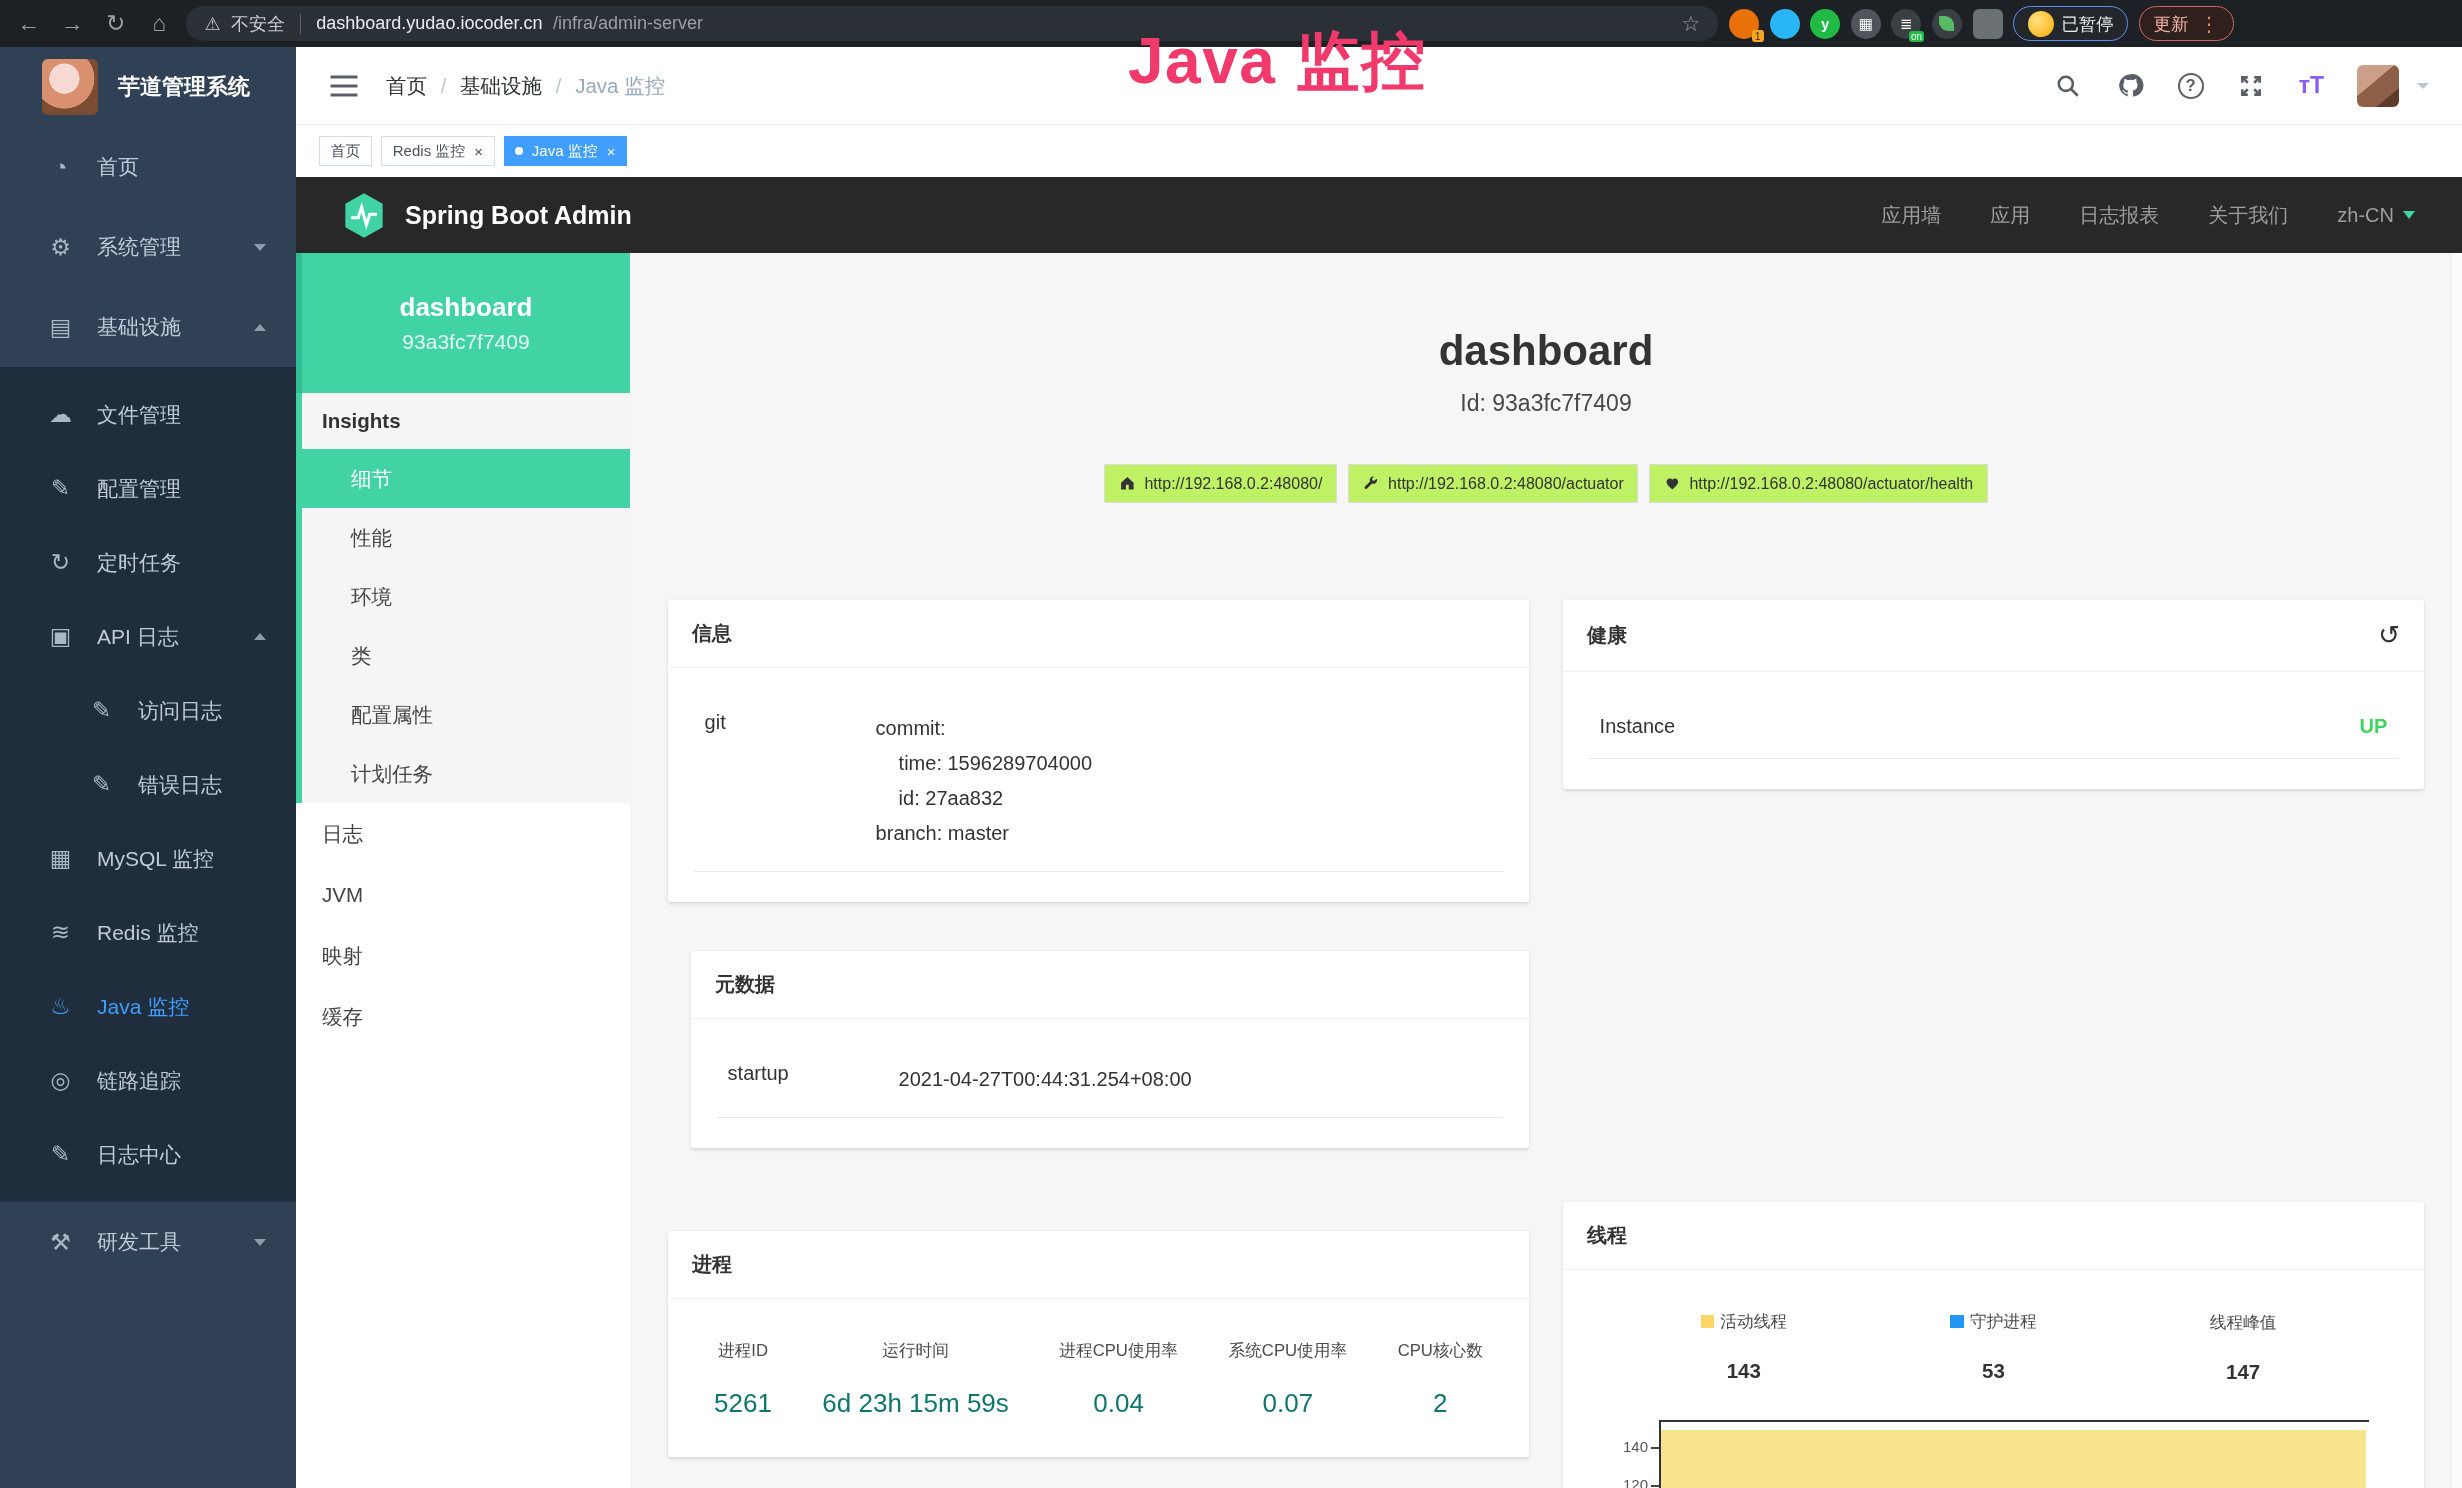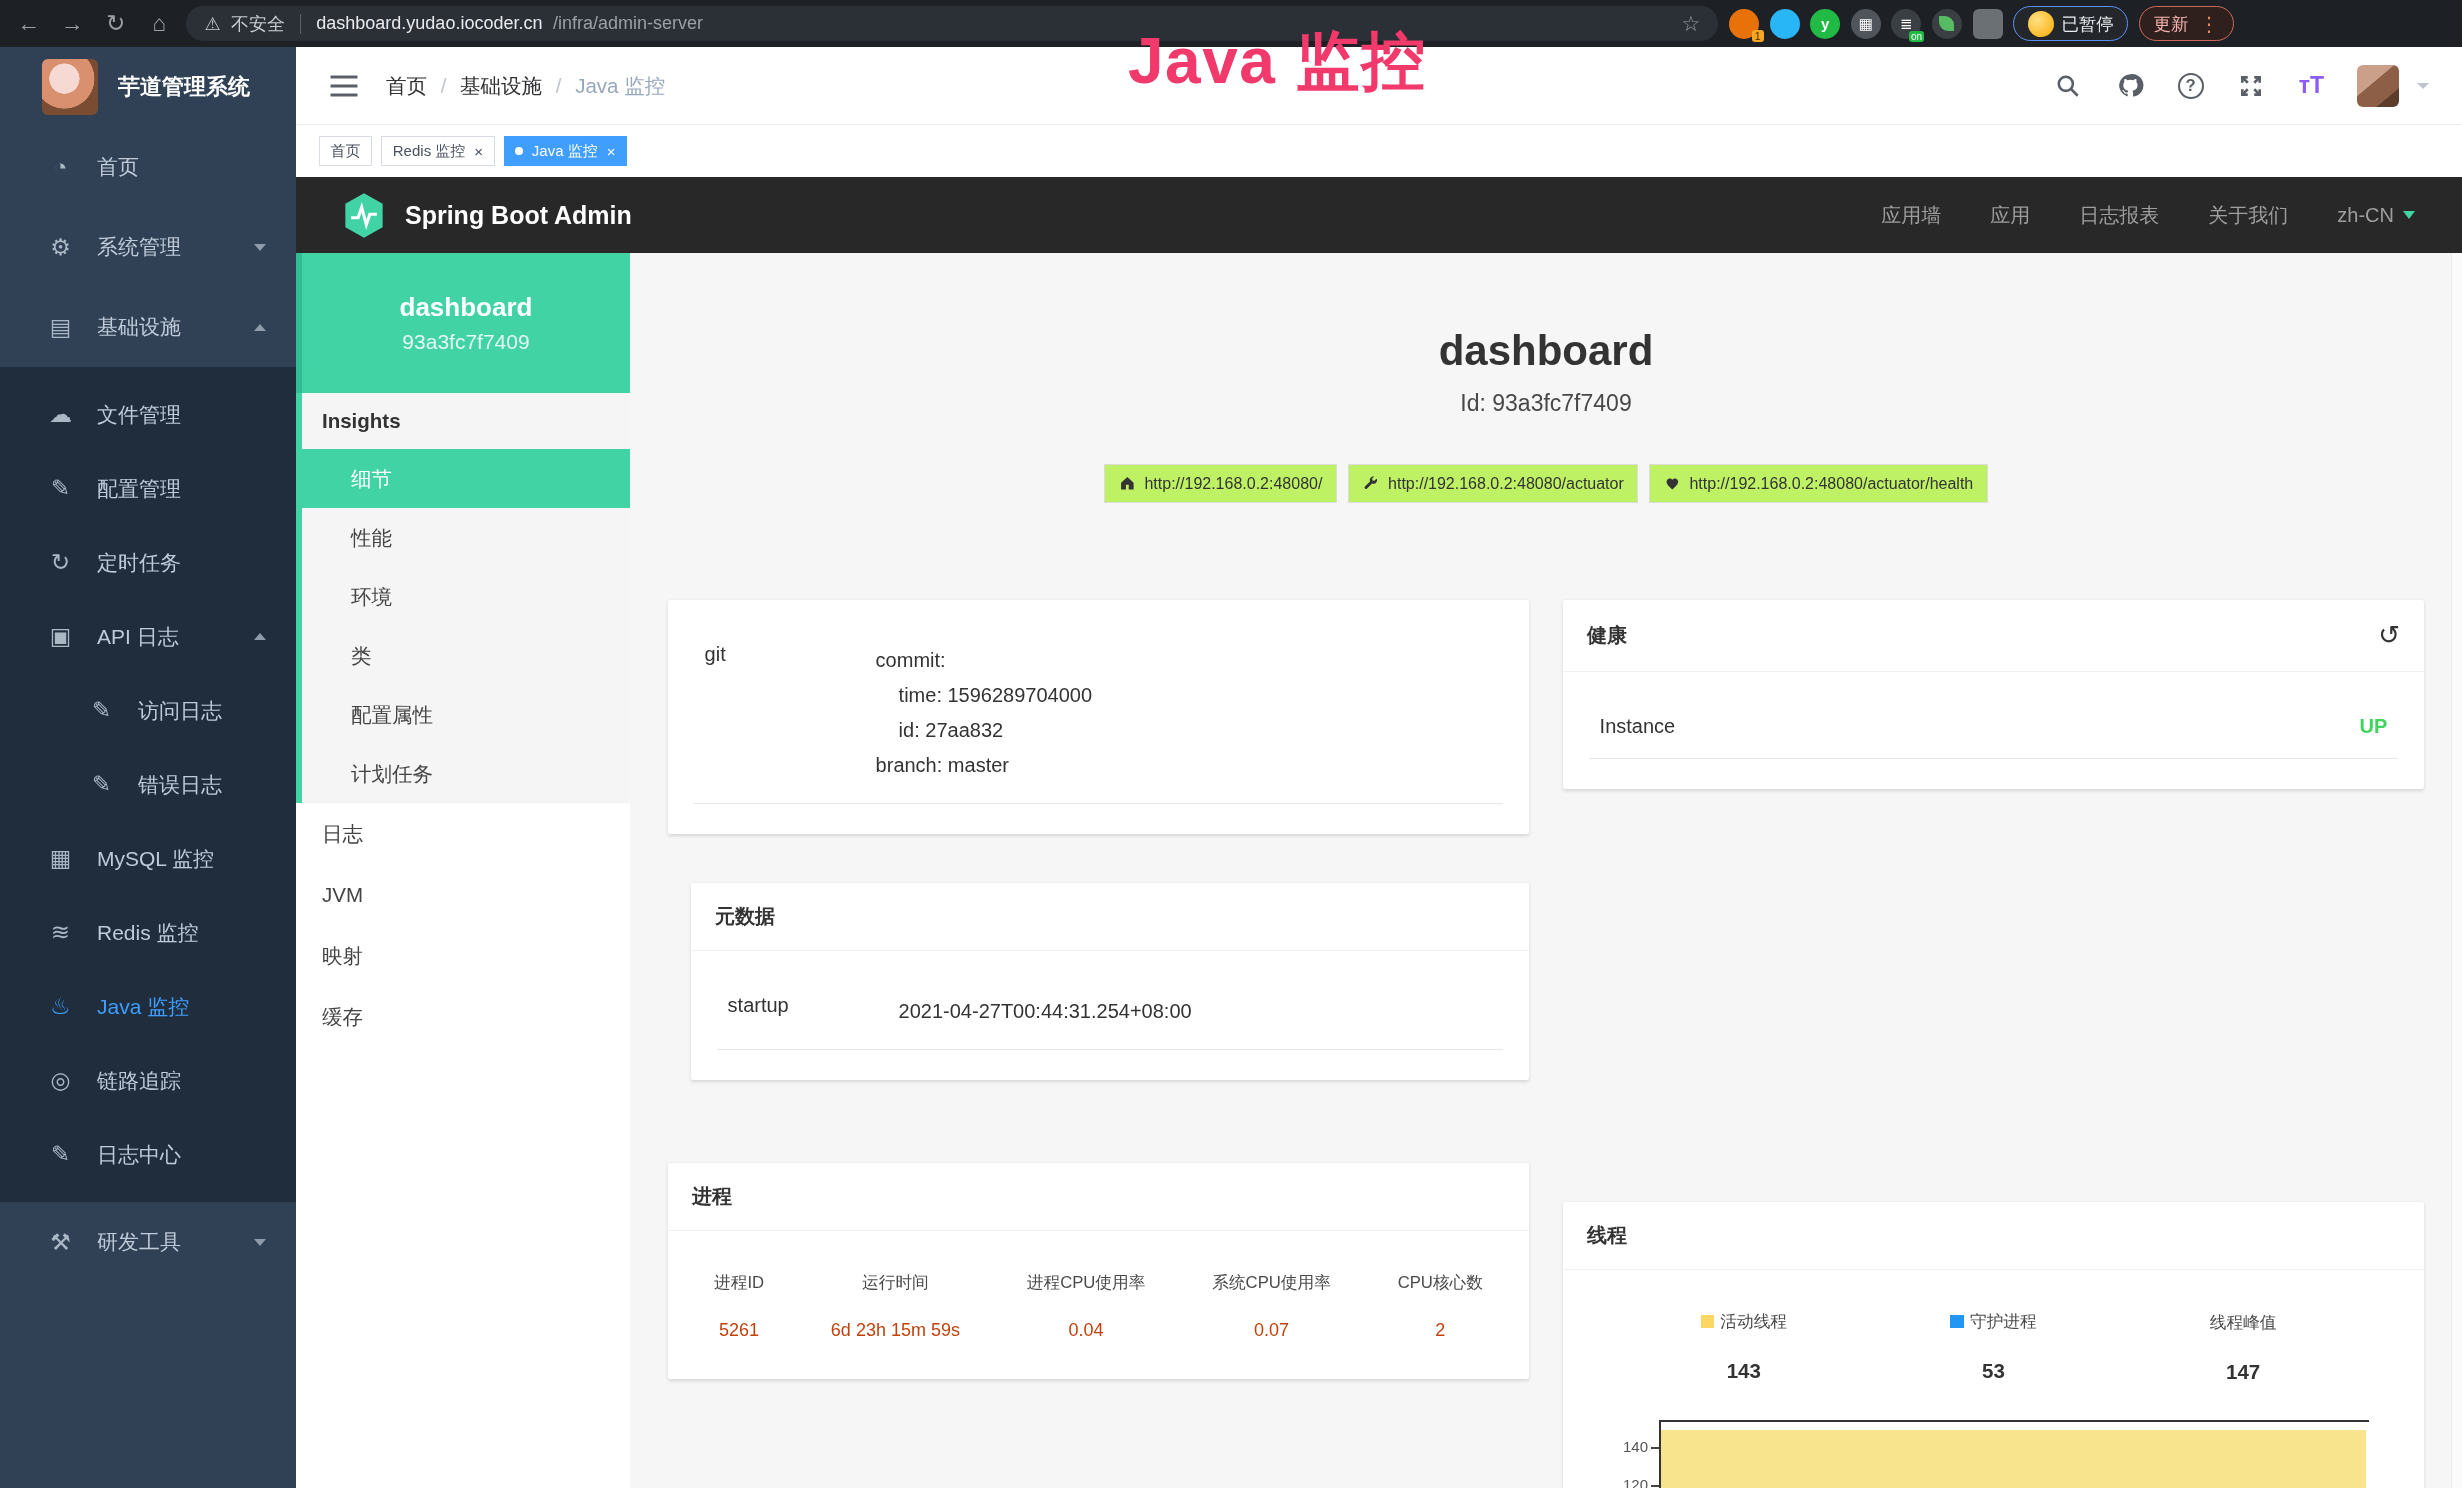--- a/index.html
+++ b/index.html
@@ -131,21 +131,21 @@
   .card-body { padding:20px 26px 30px; font-size:20px; color:#333; }
   .kv-row { display:flex; padding:23px 10.6px 20px; border-bottom:0.8px solid #e8e8e8; }
   .kv-label { width:171px; flex:0 0 auto; }
   .kv-value { flex:1; line-height:1.75; }
   .kv-value .indent { padding-left:23px; }
   .up-value { margin-left:auto; color:#3fd45c; font-weight:bold; }
 
   .proc-row { display:flex; justify-content:space-between; padding:20px 20px 7.6px; }
   .proc-cell { text-align:center; }
   .proc-label { font-size:16.7px; color:#4a4a4a; }
-  .proc-value { font-size:18px; color:#c2410c; margin-top:26px; }
+  .proc-value { font-size:26px; color:#0f766e; margin-top:26px; }
 
   .legend-row { display:flex; padding:20px 30px 0; }
   .legend-cell { flex:1; text-align:center; }
   .legend-lab { font-size:16.7px; color:#4a4a4a; display:inline-flex; align-items:center; gap:6px; }
   .swatch { width:13.7px; height:13.7px; display:inline-block; }
   .swatch.active-th { background:#fdd663; }
   .swatch.daemon-th { background:#2196f3; }
   .legend-val { font-size:20.5px; color:#333; margin-top:26px;font-weight:bold; }
 
   .thread-chart { display:flex; margin:36px 29px 0 10.6px; height:197px; }
@@ -393,20 +393,23 @@
           <path fill="#333" d="M12 21 C4 14 2 10 5 6.5 7 4.3 10.3 4.6 12 7 13.7 4.6 17 4.3 19 6.5 22 10 20 14 12 21Z"></path>
         </svg>
         <span>http://192.168.0.2:48080/actuator/health</span>
       </span>
     </div>
 
     <div class="cards">
 
       <div>
         <div class="card" style="margin-bottom:49px;">
+          <div class="card-header">
+            <span>信息</span>
+          </div>
           <div class="card-body">
             <div class="kv-row">
               <div class="kv-label">git</div>
               <div class="kv-value">
                 <div>commit:</div>
                 <div class="indent">time: 1596289704000</div>
                 <div class="indent">id: 27aa832</div>
                 <div>branch: master</div>
               </div>
             </div>

